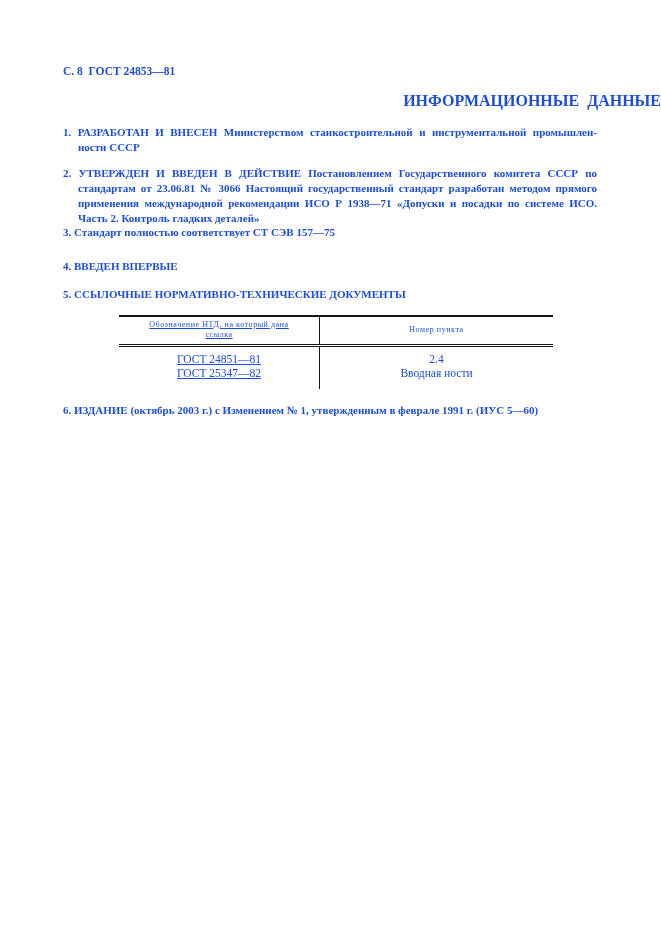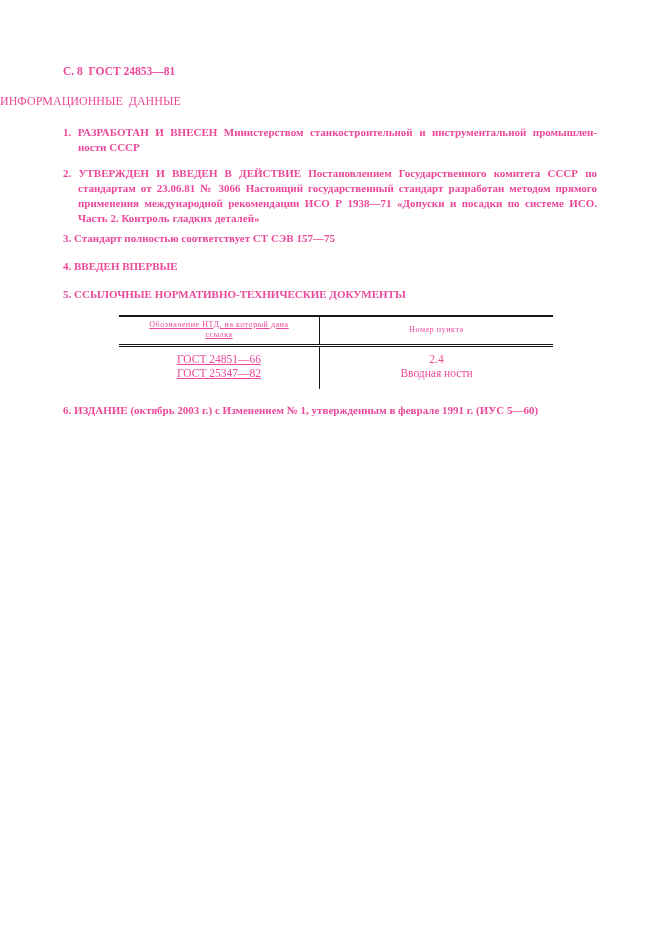--- a/index.html
+++ b/index.html
@@ -6,60 +6,60 @@
     margin: 0;
     padding: 0;
     background: #ffffff;
   }
   .page {
     position: relative;
     width: 661px;
     height: 936px;
     background: #ffffff;
     font-family: "Liberation Serif", "DejaVu Serif", serif;
-    color: #ec4899;
+    color: #1d4ed8;
     overflow: hidden;
   }
   .page-header {
     position: absolute;
     left: 63px;
     top: 64px;
     font-size: 11.5px;
     font-weight: bold;
     white-space: pre;
     line-height: 14px;
   }
   .doc-title {
     position: absolute;
     left: 0;
     right: 0;
     top: 94px;
-    text-align: left;
-    font-size: 12px;
-    font-weight: normal;
+    text-align: right;
+    font-size: 16px;
+    font-weight: bold;
     white-space: pre;
     line-height: 14px;
   }
   .para {
     position: absolute;
     left: 63px;
     width: 534px;
     font-size: 11px;
     font-weight: bold;
     line-height: 15px;
   }
   .para .line { min-height: 15px; }
   .para .line.j {
     text-align: justify;
     text-align-last: justify;
   }
   .para .line.cont { padding-left: 15px; }
   #p1 { top: 125px; }
   #p2 { top: 166px; }
-  #p3 { top: 231px; }
+  #p3 { top: 225px; }
   #p4 { top: 259px; }
   #p5 { top: 287px; }
   #p6 { top: 403px; }
 
   .ref-table {
     position: absolute;
     left: 119px;
     top: 315px;
     width: 409px;
     border-collapse: collapse;
@@ -128,21 +128,21 @@
           <div>Обозначение НТД, на который дана</div>
           <div>ссылка</div>
         </th>
         <th class="col2">
           <div>Номер пункта</div>
         </th>
       </tr>
     </thead>
     <tbody>
       <tr>
-        <td class="col1">ГОСТ 24851—66</td>
+        <td class="col1">ГОСТ 24851—81</td>
         <td class="col2">2.4</td>
       </tr>
       <tr>
         <td class="col1">ГОСТ 25347—82</td>
         <td class="col2">Вводная ности</td>
       </tr>
     </tbody>
   </table>
 
   <div class="para" id="p6">

